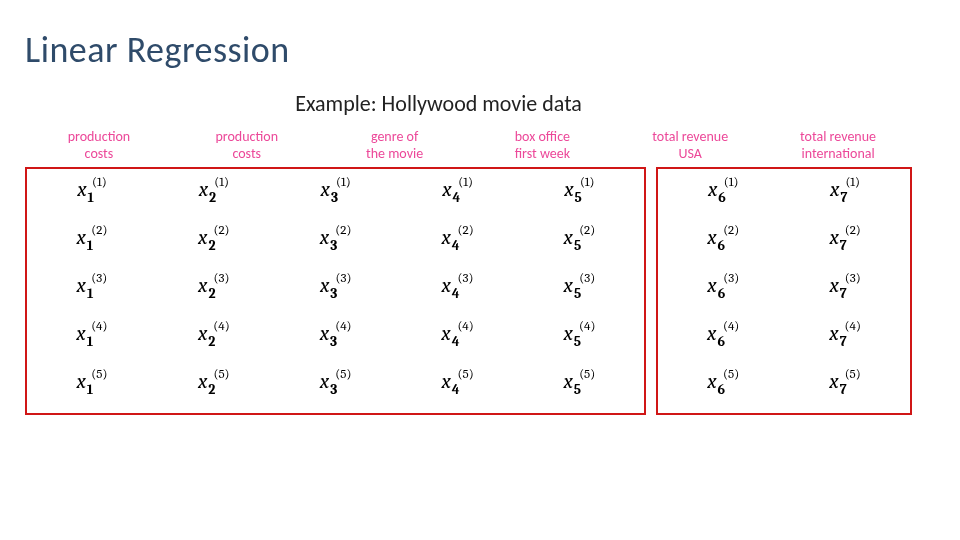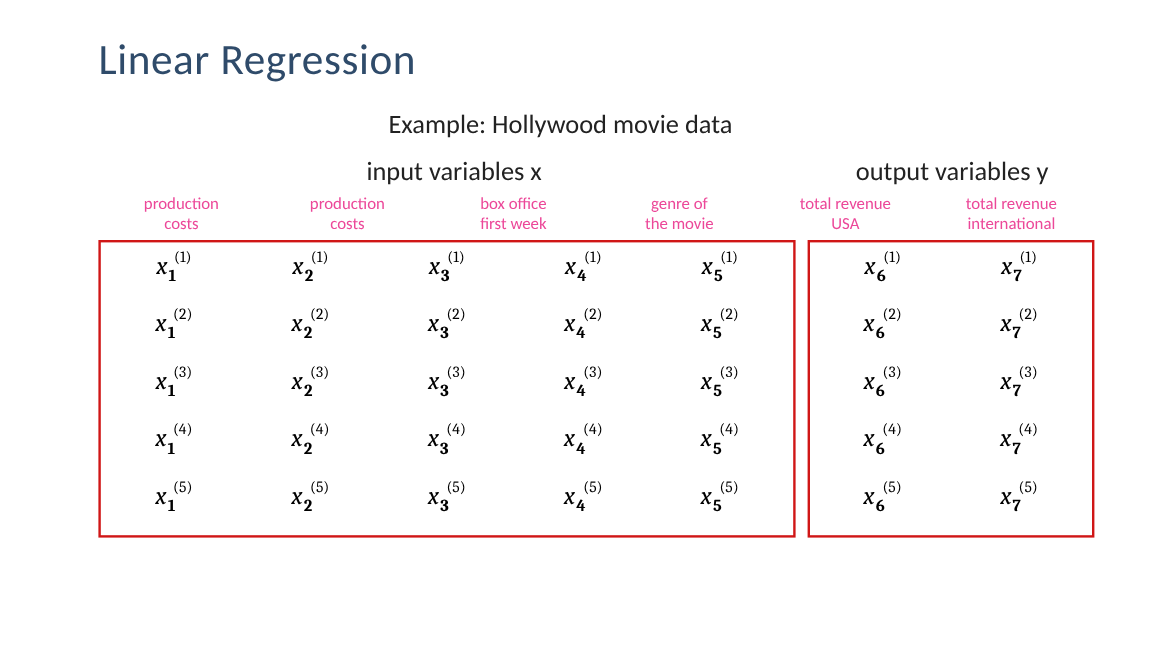--- a/index.html
+++ b/index.html
@@ -5,22 +5,21 @@
   * { box-sizing: border-box; margin: 0; padding: 0; }
   body {
     width: 960px;
     height: 540px;
     background: #ffffff;
     font-family: "Segoe UI", "Calibri Light", Calibri, Arial, sans-serif;
     color: #000000;
     overflow: hidden;
   }
   .slide {
-    padding: 28px 48px 20px 40px;
-    margin-left: 42px;
+    padding: 28px 48px 20px 25px;
   }
   .title {
     font-size: 36px;
     font-weight: 300;
     color: #2f4b6a;
     letter-spacing: 0.5px;
     margin-bottom: 18px;
   }
   .subtitle {
     font-size: 22px;
@@ -113,43 +112,39 @@
     margin-left: -2px;
   }
 </style>
 </head>
 <body>
 
 <div class="slide">
   <h1 class="title">Linear Regression</h1>
   <div class="subtitle">Example: Hollywood movie data</div>
 
-  <div class="section-labels">
-    <div class="section-left">input variables x</div>
-    <div class="section-right">output variables y</div>
-  </div>
 
   <div class="headers">
     <div class="hcell">
       <span>production</span><br>
       <span>costs</span>
     </div>
     <div class="hcell">
       <span>production</span><br>
       <span>costs</span>
     </div>
     <div class="hcell">
+      <span>genre of</span><br>
+      <span>the movie</span>
+    </div>
+    <div class="hcell">
       <span>box office</span><br>
       <span>first week</span>
     </div>
     <div class="hcell">
-      <span>genre of</span><br>
-      <span>the movie</span>
-    </div>
-    <div class="hcell">
       <span>total revenue</span><br>
       <span>USA</span>
     </div>
     <div class="hcell">
       <span>total revenue</span><br>
       <span>international</span>
     </div>
   </div>
 
   <div class="boxes">

